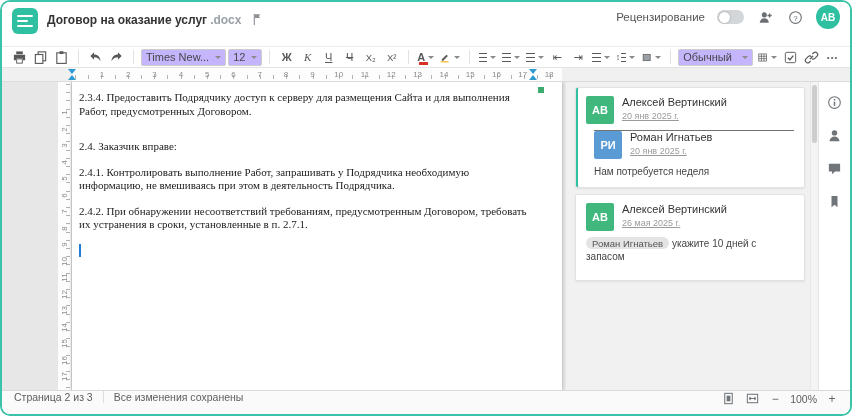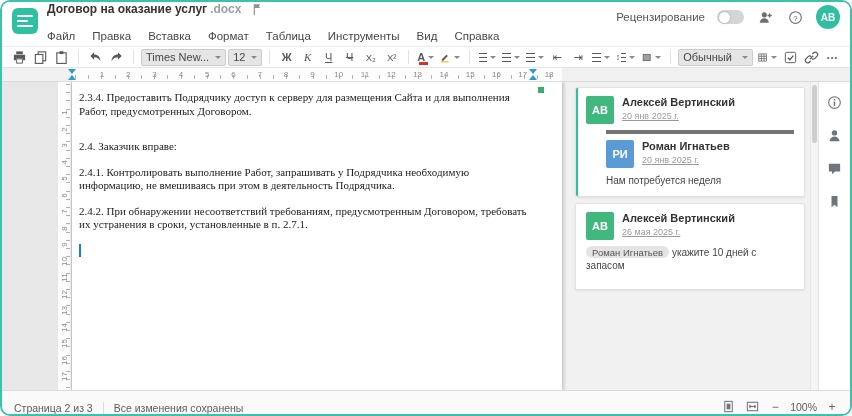--- a/index.html
+++ b/index.html
@@ -7,21 +7,21 @@
   .window { width:852px; height:416px; border:2px solid #3ac3a8; border-radius:10px; overflow:hidden;
             background:#fff; display:flex; flex-direction:column; position:relative; }
 
   
   .topbar { height:44px; display:flex; align-items:stretch; padding:0 10px; background:#fff; }
   .logo { width:26px; height:26px; margin-top:6px; border-radius:6px; background:#2fc0a2;
           display:flex; flex-direction:column; justify-content:center; gap:2.5px; padding:0 5px; flex:0 0 26px; }
   .logo i { display:block; height:2.5px; background:#fff; border-radius:2px; }
   .logo i:nth-child(2){ width:70%; }
   .topcenter { flex:1; margin-left:9px; display:flex; flex-direction:column; min-width:0; }
-  .title-row { height:25px; display:flex; align-items:flex-start; gap:3px; font-size:12px; font-weight:bold; color:#333; }
+  .title-row { height:25px; display:flex; align-items:flex-end; gap:3px; font-size:12px; font-weight:bold; color:#333; }
   .title-row .ext { color:#9aa0a6; }
   .title-row .flag { margin-left:6px; display:flex; }
   .menubar { height:17px; display:flex; gap:17px; font-size:11.5px; color:#474747; align-items:center; }
   .menu-item { cursor:default; }
   .topright { display:flex; align-items:center; gap:12px; height:30px; font-size:11.5px; color:#555; }
   .toggle { width:27px; height:14px; border-radius:8px; background:#d3d7da; position:relative; flex:0 0 27px; }
   .toggle .knob { position:absolute; left:1.5px; top:1.5px; width:11px; height:11px; border-radius:50%;
                   background:#fff; box-shadow:0 0 2px rgba(0,0,0,.35); }
   .hbtn { width:18px; height:18px; display:flex; align-items:center; justify-content:center; }
   .avatar { width:24px; height:24px; border-radius:50%; background:#2fc0a2; color:#fff; font-size:10px;
@@ -42,21 +42,21 @@
   .tb-item.more { letter-spacing:1px; font-size:8px; color:#6a6a6a; }
   .tb-item.fontcolor { font-weight:700; position:relative; }
   .tb-item.fontcolor::after { content:""; position:absolute; left:3px; right:7px; bottom:1.5px; height:3px; background:#d93025; }
   .bars { width:12px; height:9px; display:block;
           background:repeating-linear-gradient(to bottom,#595959 0 1.2px, transparent 1.2px 3.9px); }
   .bars.sm { width:8px; }
   .sp-ar { font-size:9px; color:#595959; }
   .dd-caret { margin-left:2px; width:0; height:0; border-left:3px solid transparent; border-right:3px solid transparent;
               border-top:3.5px solid #8a8a8a; display:block; }
   .fontbox { border:1px solid #ccc; border-radius:2px; height:17px; padding:0 4px; display:flex; align-items:center;
-             font-size:11px; color:#474747; background:#e5e5e5; justify-content:space-between; gap:4px; }
+             font-size:11px; color:#474747; background:#c4b5fd; justify-content:space-between; gap:4px; }
   .fontbox span { overflow:hidden; white-space:nowrap; }
 
   
   .ruler-h { height:14px; background:#f0f0f0; position:relative; border-bottom:1px solid #dcdcdc; overflow:hidden; flex:0 0 14px; }
   .ruler-h .band { position:absolute; left:70px; width:490px; top:0; bottom:0; background:#fdfdfd; }
   .ruler-h .hticks { position:absolute; left:73px; width:482px; bottom:2px; height:4px;
           background:repeating-linear-gradient(to right,#b3b3b3 0 1px, transparent 1px 13.2px); }
   .rnum { position:absolute; top:1.5px; font-size:8px; color:#8a8a8a; transform:translateX(-50%); }
   .mk { position:absolute; width:0; height:0; }
   .mk.tri-down { border-left:4px solid transparent; border-right:4px solid transparent; border-top:5px solid #2f9ad0; top:1px; }
@@ -82,36 +82,36 @@
 
   
   .comments { position:absolute; left:564px; top:0; bottom:0; width:244px; background:#f1f1f1;
               padding:5px 5px 0 9px; overflow:hidden; }
   .card { background:#fff; border:1px solid #e2e2e2; border-radius:2px; padding:8px 10px; margin-bottom:6px;
           box-shadow:0 1px 2px rgba(0,0,0,.08); }
   .card.active { box-shadow:inset 2px 0 0 #2fc0a2, 0 1px 2px rgba(0,0,0,.08); }
   .post-head { display:flex; gap:8px; margin-bottom:6px; align-items:flex-start; }
   .pavatar { width:28px; height:28px; border-radius:2px; color:#fff; font-size:11px; font-weight:bold;
              display:flex; align-items:center; justify-content:center; flex:0 0 28px; }
-  .pname { font-size:11px; font-weight:bold; color:#333; line-height:13px; }
+  .pname { font-size:11px; font-weight:normal; color:#333; line-height:13px; }
   .pdate { font-size:9px; color:#9b9b9b; margin-top:2px;text-decoration:underline; }
   .pbody { font-size:10px; color:#454545; line-height:13.5px; margin-bottom:8px; }
-  .post.reply { margin-left:20px; border-top:4px solid #737373; padding-top:6px; }
+  .post.reply { margin-left:8px; border-top:1px solid #737373; }
   .post.reply .pbody { margin-bottom:0; }
   .mention { background:#e4e4e4; border-radius:8px; padding:0.5px 6px; font-size:9.5px; color:#555; white-space:nowrap; }
 
   
   .vscroll { position:absolute; left:808px; width:8px; top:0; bottom:0; background:#f4f4f4; border-left:1px solid #e7e7e7; }
   .vscroll .thumb { position:absolute; left:1px; top:3px; width:5px; height:58px; background:#cdcdcd; border-radius:3px; }
   .rightbar { position:absolute; right:0; top:0; bottom:0; width:32px; background:#fff; border-left:1px solid #e5e5e5;
               display:flex; flex-direction:column; align-items:center; padding-top:10px; gap:13px; }
   .rb-btn { width:20px; height:20px; display:flex; align-items:center; justify-content:center; }
 
   
-  .statusbar { height:24px; border-top:1px solid #dadada; background:#fafafa; display:flex; align-items:flex-end;
+  .statusbar { height:24px; border-top:1px solid #dadada; background:#fafafa; display:flex; align-items:flex-start;
                padding:0 12px; font-size:10.5px; color:#5d5d5d; gap:10px; flex:0 0 24px; }
   .sdiv { width:1px; height:12px; background:#ddd; }
   .status-right { margin-left:auto; display:flex; align-items:center; gap:9px; }
   .sicon { display:flex; }
   .zoombtn { font-size:12px; color:#666; width:12px; text-align:center; }
 </style>
 </head>
 <body>
 
 <div class="window">
@@ -128,30 +128,20 @@
         <span class="ext">.docx</span>
         <span class="flag">
             <svg viewBox="0 0 16 16" width="15" height="15">
               <g fill="#8c9196">
                 <rect x="4" y="2" width="1.2" height="12"></rect>
                 <path d="M5.2 2.5H11l-1.6 2L11 6.5H5.2z"></path>
               </g>
             </svg>
           </span>
       </div>
-      <nav class="menubar" id="menubar">
-          <span class="menu-item">Файл</span>
-          <span class="menu-item">Правка</span>
-          <span class="menu-item">Вставка</span>
-          <span class="menu-item">Формат</span>
-          <span class="menu-item">Таблица</span>
-          <span class="menu-item">Инструменты</span>
-          <span class="menu-item">Вид</span>
-          <span class="menu-item">Справка</span>
-        </nav>
     </div>
     <div class="topright">
       <span>Рецензирование</span>
       <span class="toggle">
           <i class="knob"></i>
         </span>
       <span class="hbtn">
           <svg viewBox="0 0 16 16" width="15" height="15">
             <g fill="#6b6f73">
               <circle cx="6.7" cy="5.2" r="2.7"></circle>

